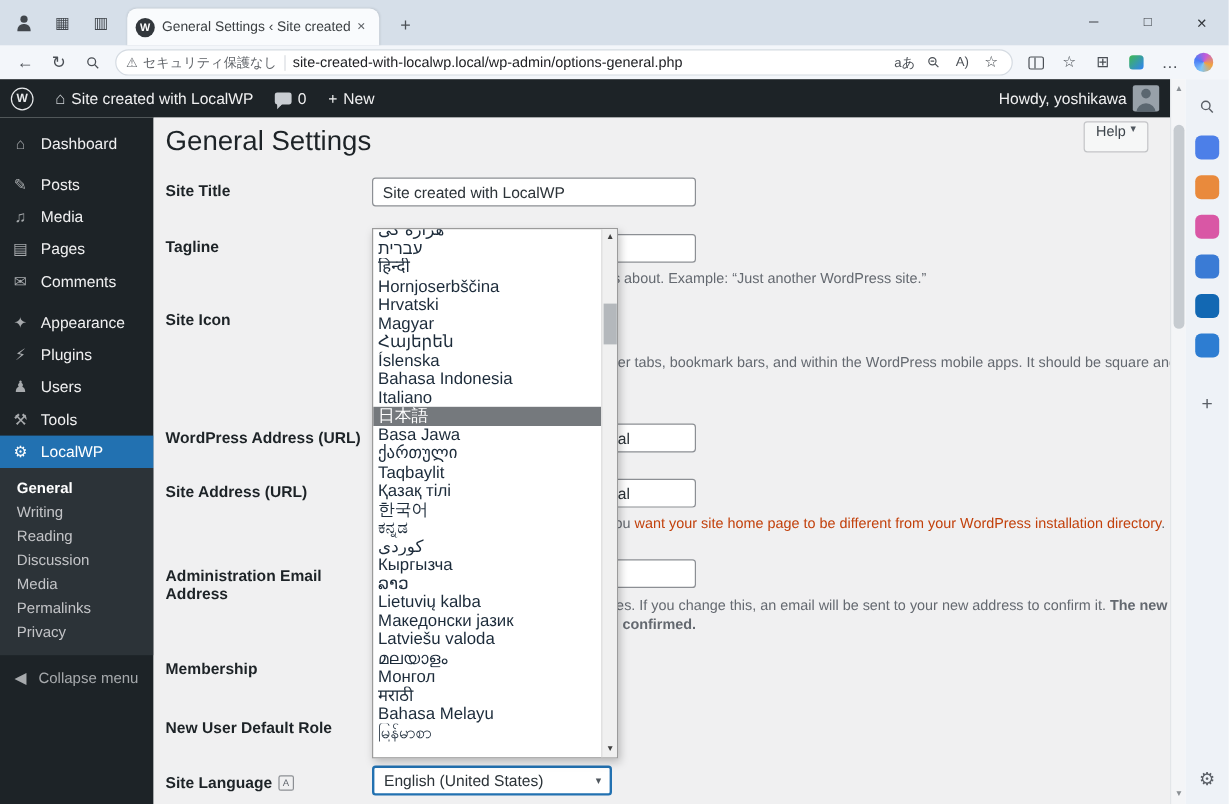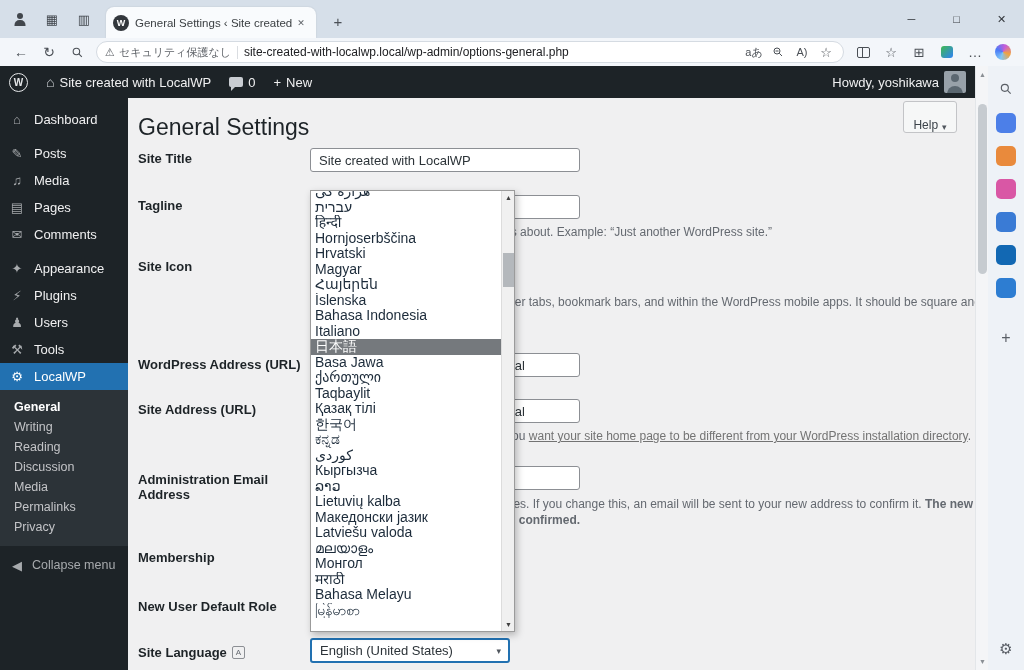--- a/index.html
+++ b/index.html
@@ -54,28 +54,28 @@
 .menu-item.active .mi-icon{color:#fff}
 .menu-item.separator{height:7px;pointer-events:none}
 #wp-submenu{background:#2c3338;padding:7px 0 9px}
 .submenu-item{display:block;padding:3px 0 3px 14px;font-size:12.5px;color:#c3c4c7;cursor:pointer;white-space:nowrap}
 .submenu-item.current{color:#fff;font-weight:bold}
 #collapse{position:absolute;left:0;top:454px;width:100%;display:flex;align-items:center;height:26px;color:#a7aaad;font-size:12.5px;gap:8px;cursor:pointer}
 #collapse .mi-icon{margin:0 0 0 10px;width:14px}
 
 
 #content{position:absolute;left:128px;top:98px;width:847px;height:572px;background:#f0f0f1;overflow:hidden}
-#page-title{position:absolute;left:10px;top:16px;font-size:23px;font-weight:400;color:#1d2327}
-#help-btn{position:absolute;right:18px;top:3px;width:54px;height:32px;border:1px solid #c3c4c7;background:#f6f7f7;border-radius:3px;font-size:12px;color:#3c434a;display:flex;align-items:flex-end;justify-content:center;gap:4px;cursor:pointer;font-family:inherit}
+#page-title{position:absolute;left:10px;top:6px;font-size:23px;font-weight:400;color:#1d2327}
+#help-btn{position:absolute;right:18px;top:3px;width:54px;height:26px;border:1px solid #c3c4c7;background:#f6f7f7;border-radius:3px;font-size:12px;color:#3c434a;display:flex;align-items:flex-start;justify-content:center;gap:4px;cursor:pointer;font-family:inherit}
 #help-btn .hv{font-size:9px;color:#50575e}
 .flabel{position:absolute;left:10px;width:170px;font-size:13px;font-weight:600;color:#1d2327;display:flex;align-items:center;gap:5px}
 .finput{position:absolute;left:182px;width:270px;height:24px;border:1px solid #8c8f94;border-radius:3px;background:#fff;font-size:13px;padding:0 8px;color:#2c3338;font-family:inherit}
 .fdesc{position:absolute;left:182px;font-size:12px;color:#646970;white-space:nowrap}
 .fdesc.wrap{white-space:normal;width:700px;line-height:16px}
-.dlink{color:#737373;text-decoration:underline;cursor:pointer}
+.dlink{color:#c2410c;cursor:pointer}
 .lang-ic{width:13px;height:13px;border:1px solid #8c8f94;border-radius:2px;font-size:8px;font-weight:400;color:#646970;display:grid;place-items:center}
 #lang-select{position:absolute;left:182px;top:540px;width:200px;height:25px;border:2px solid #2271b1;border-radius:3px;background:#fff;display:flex;align-items:center;justify-content:space-between;padding:0 7px 0 8px;font-size:13px;color:#2c3338;cursor:pointer}
 .sel-arrow{font-size:9px;color:#50575e}
 
 
 #lang-dropdown{position:absolute;left:310px;top:190px;width:205px;height:442px;background:#fff;border:1px solid #9b9b9b;box-shadow:2px 3px 7px rgba(0,0,0,.25);z-index:50}
 #ld-list{position:absolute;left:0;top:0;right:13px;bottom:0;overflow:hidden}
 #ld-list ul{list-style:none;margin-top:-7px}
 #ld-list li{height:15.5px;line-height:15.5px;font-size:14px;padding:0 4px;color:#1c2b3a;white-space:nowrap;overflow:hidden;cursor:pointer}
 #ld-list li.selected{background:#75797d;color:#fff}

